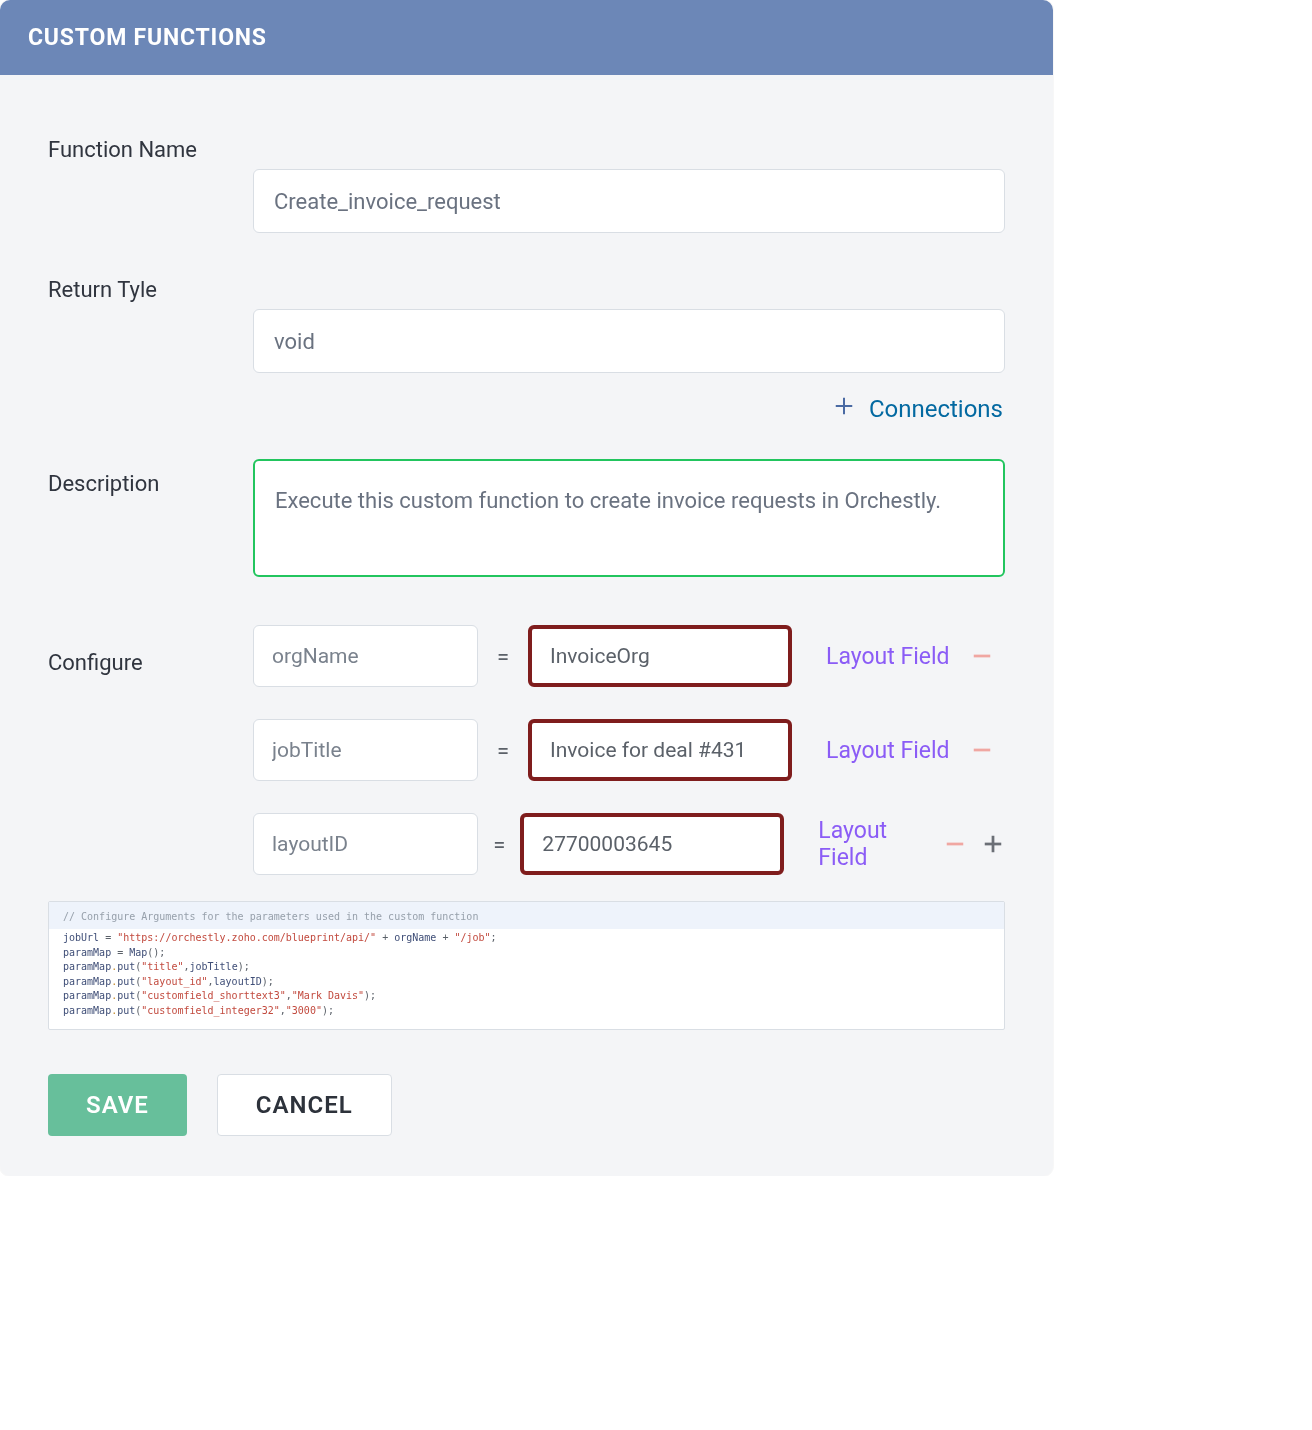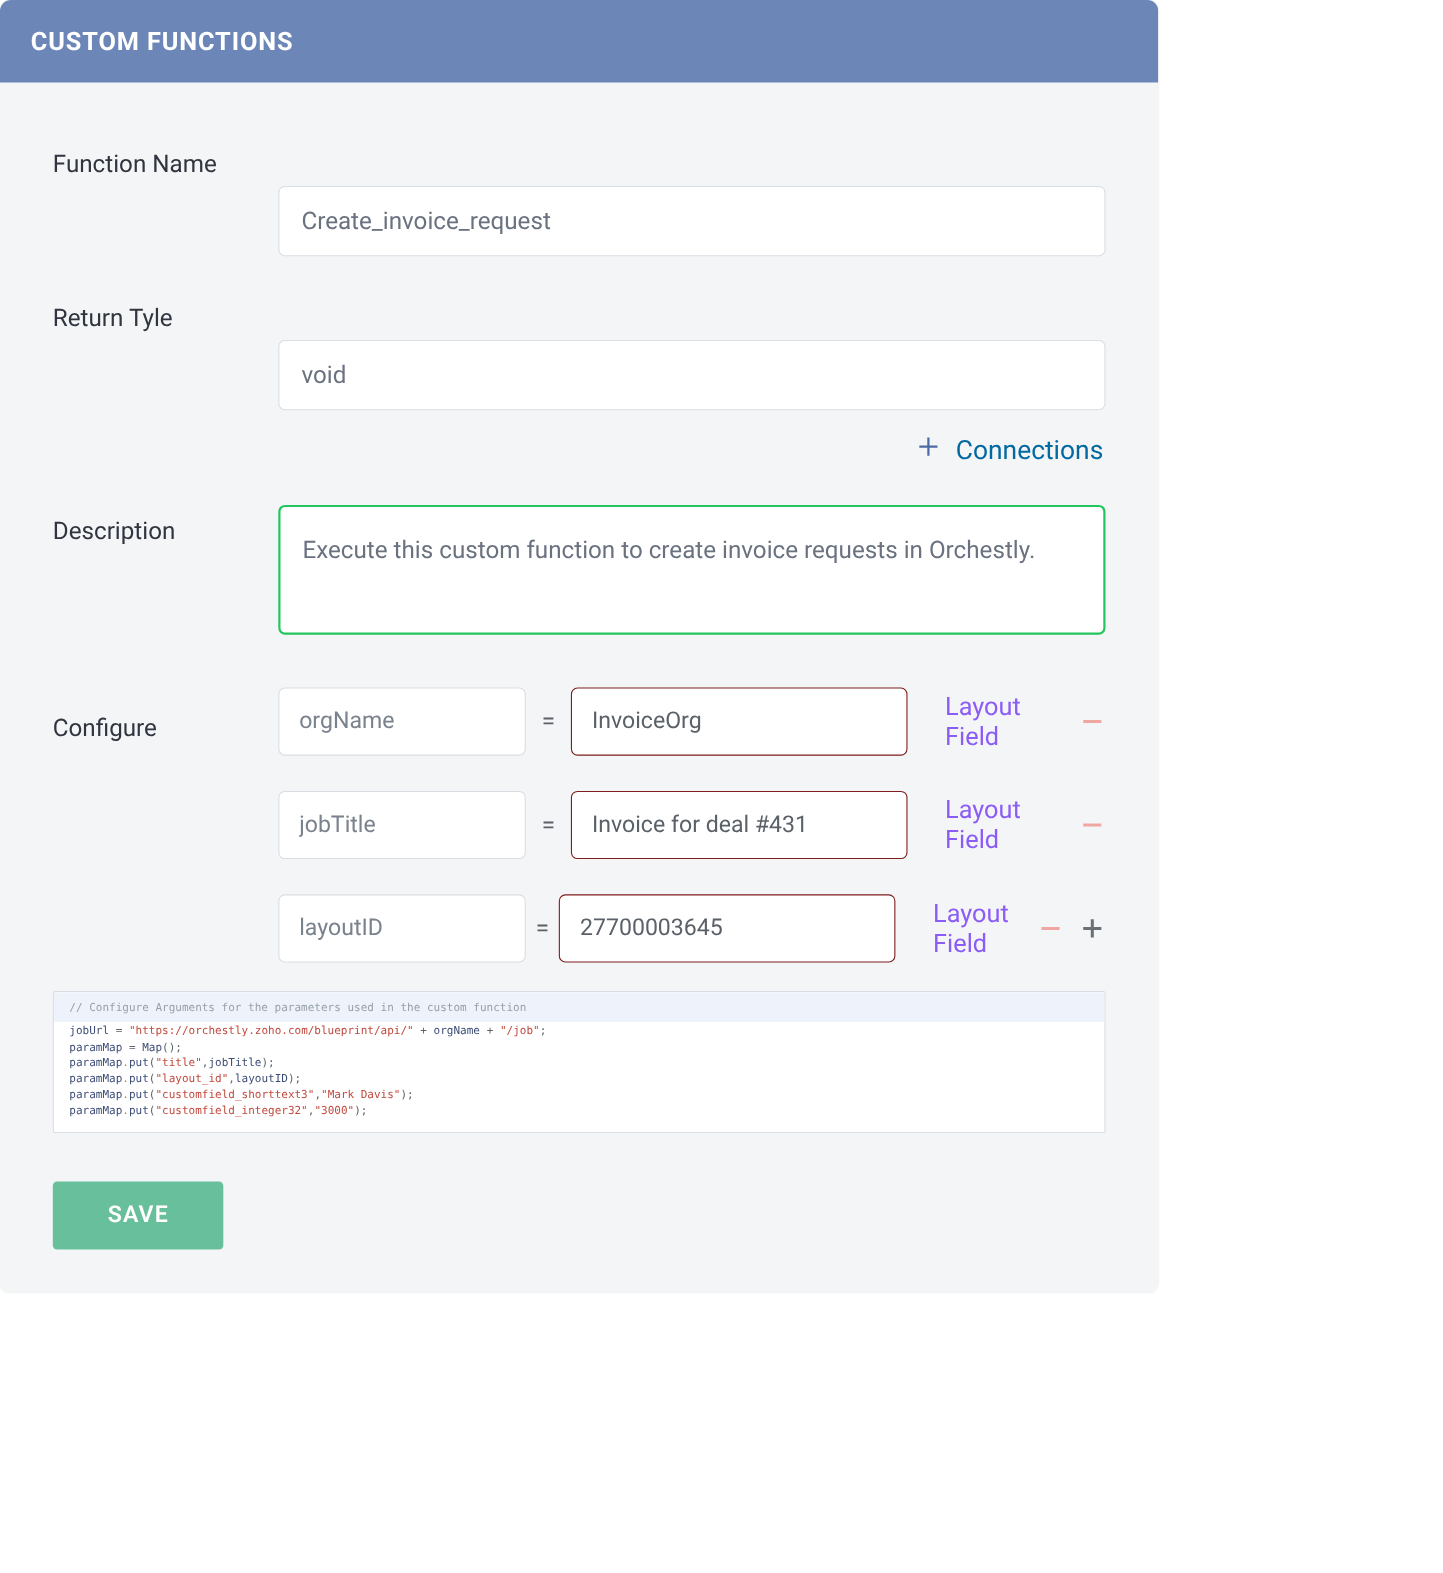--- a/index.html
+++ b/index.html
@@ -103,24 +103,24 @@
     font-family: inherit;
     outline: none;
   }
   .arg-eq {
     width: 50px;
     text-align: center;
     color: #5b6169;
     font-size: 22px;
   }
   .arg-value-input {
-    width: 308px;
+    width: 264px;
     height: 62px;
     background: #fff;
-    border: 1px solid #7f1d1d;
+    border: 4px solid #7f1d1d;
     border-radius: 6px;
     padding: 0 18px;
     font-size: 21px;
     color: #5b6169;
     font-family: inherit;
     outline: none;
   }
   .layout-field-link {
     margin-left: 34px;
     color: #8b5cf6;
@@ -174,23 +174,23 @@
   .tok-plus{ color: #5b6169; }
   .tok-call{ color: #3f4e77; }
   .tok-dot { color: #c58a2d; }
   .tok-fn  { color: #3f4e77; }
   .buttons-row {
     display: flex;
     gap: 30px;
   }
   .btn {
     height: 62px;
-    padding: 0 50px;
+    padding: 0 38px;
     border-radius: 4px;
-    font-size: 21px;
+    font-size: 24px;
     font-weight: 600;
     letter-spacing: 1px;
     cursor: pointer;
     border: none;
     font-family: inherit;
   }
   .btn-save {
     background: #67bf9b;
     color: #fff;
   }
@@ -293,16 +293,17 @@
 <span class="tok-var">paramMap</span> <span class="tok-op">=</span> <span class="tok-call">Map</span><span class="tok-op">();</span>
 <span class="tok-var">paramMap</span><span class="tok-dot">.</span><span class="tok-fn">put</span><span class="tok-op">(</span><span class="tok-str">"title"</span><span class="tok-op">,</span><span class="tok-var">jobTitle</span><span class="tok-op">);</span>
 <span class="tok-var">paramMap</span><span class="tok-dot">.</span><span class="tok-fn">put</span><span class="tok-op">(</span><span class="tok-str">"layout_id"</span><span class="tok-op">,</span><span class="tok-var">layoutID</span><span class="tok-op">);</span>
 <span class="tok-var">paramMap</span><span class="tok-dot">.</span><span class="tok-fn">put</span><span class="tok-op">(</span><span class="tok-str">"customfield_shorttext3"</span><span class="tok-op">,</span><span class="tok-str">"Mark Davis"</span><span class="tok-op">);</span>
 <span class="tok-var">paramMap</span><span class="tok-dot">.</span><span class="tok-fn">put</span><span class="tok-op">(</span><span class="tok-str">"customfield_integer32"</span><span class="tok-op">,</span><span class="tok-str">"3000"</span><span class="tok-op">);</span>
 </span></pre>
     </div>
 
     <div class="buttons-row">
       <button class="btn btn-save">SAVE</button>
+      <button class="btn btn-cancel">CANCEL</button>
     </div>
 
   </div>
 </div>
 
 </body></html>

